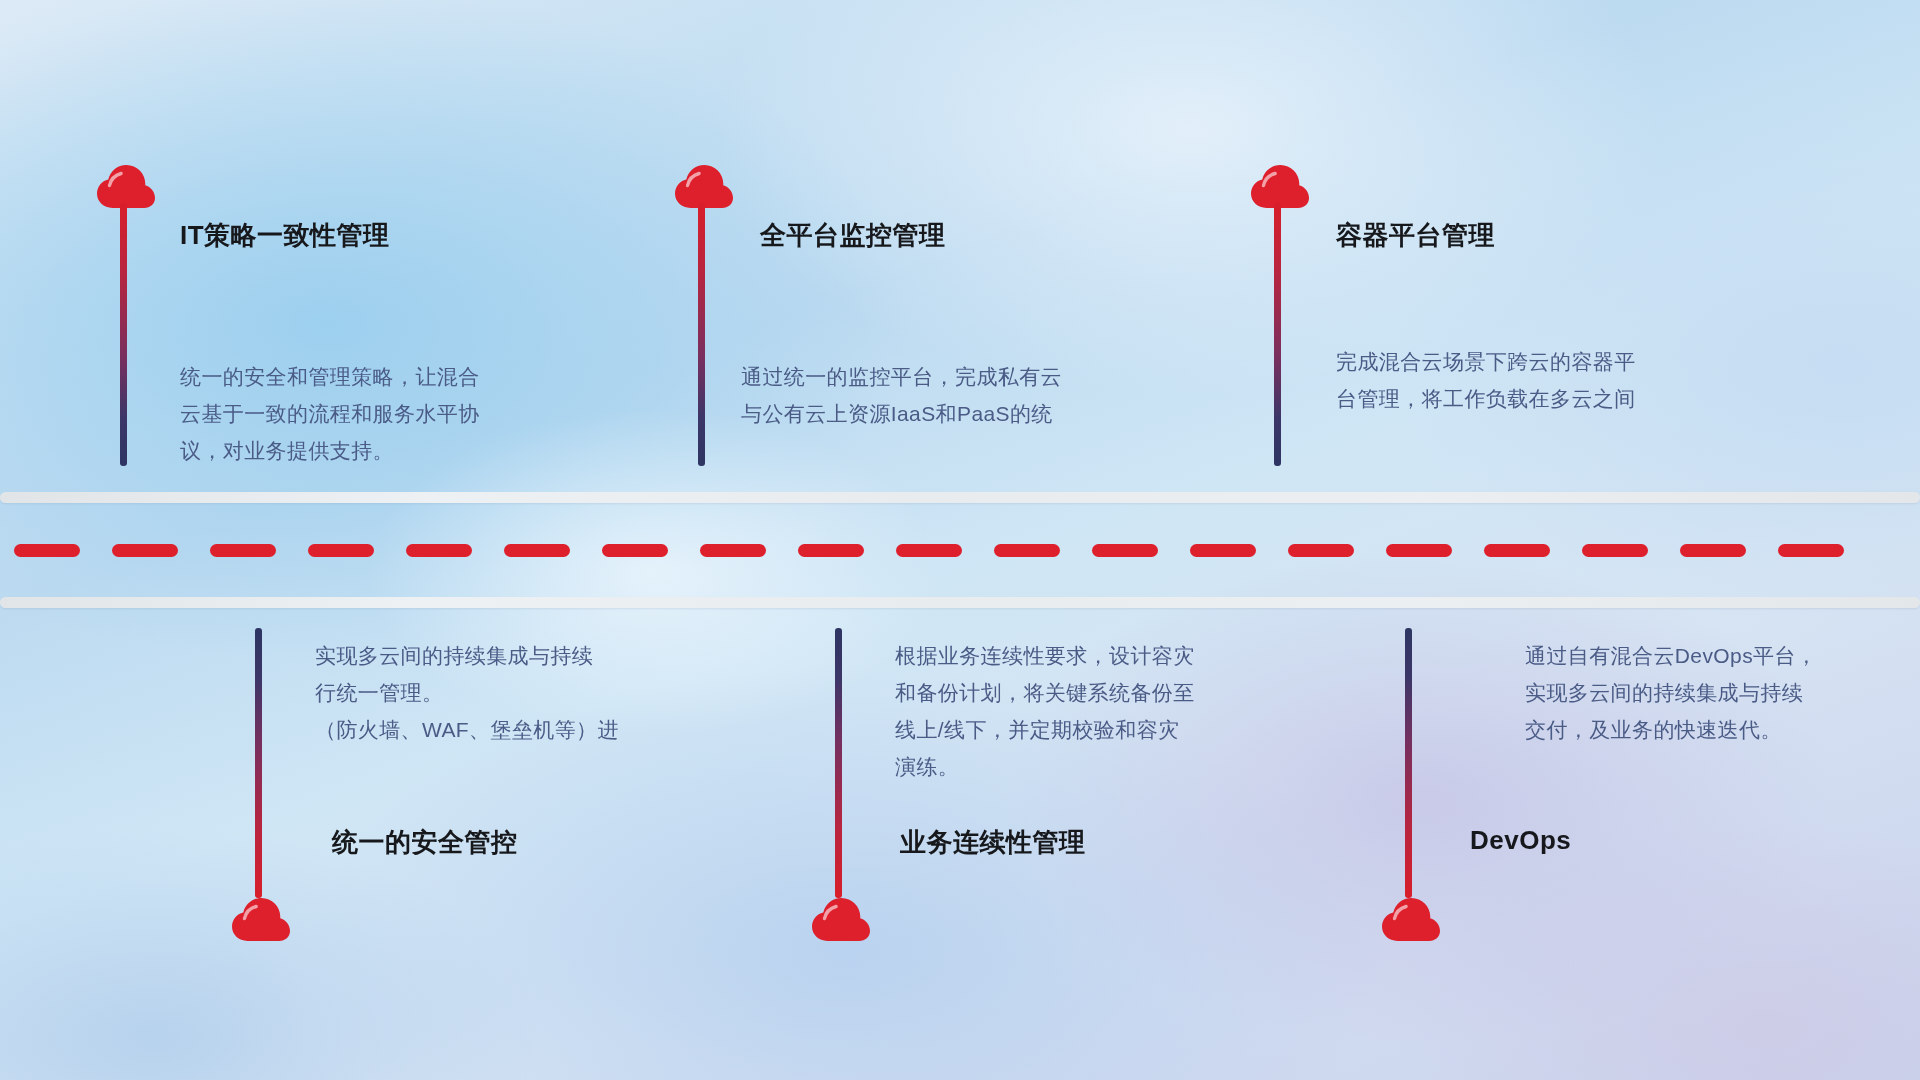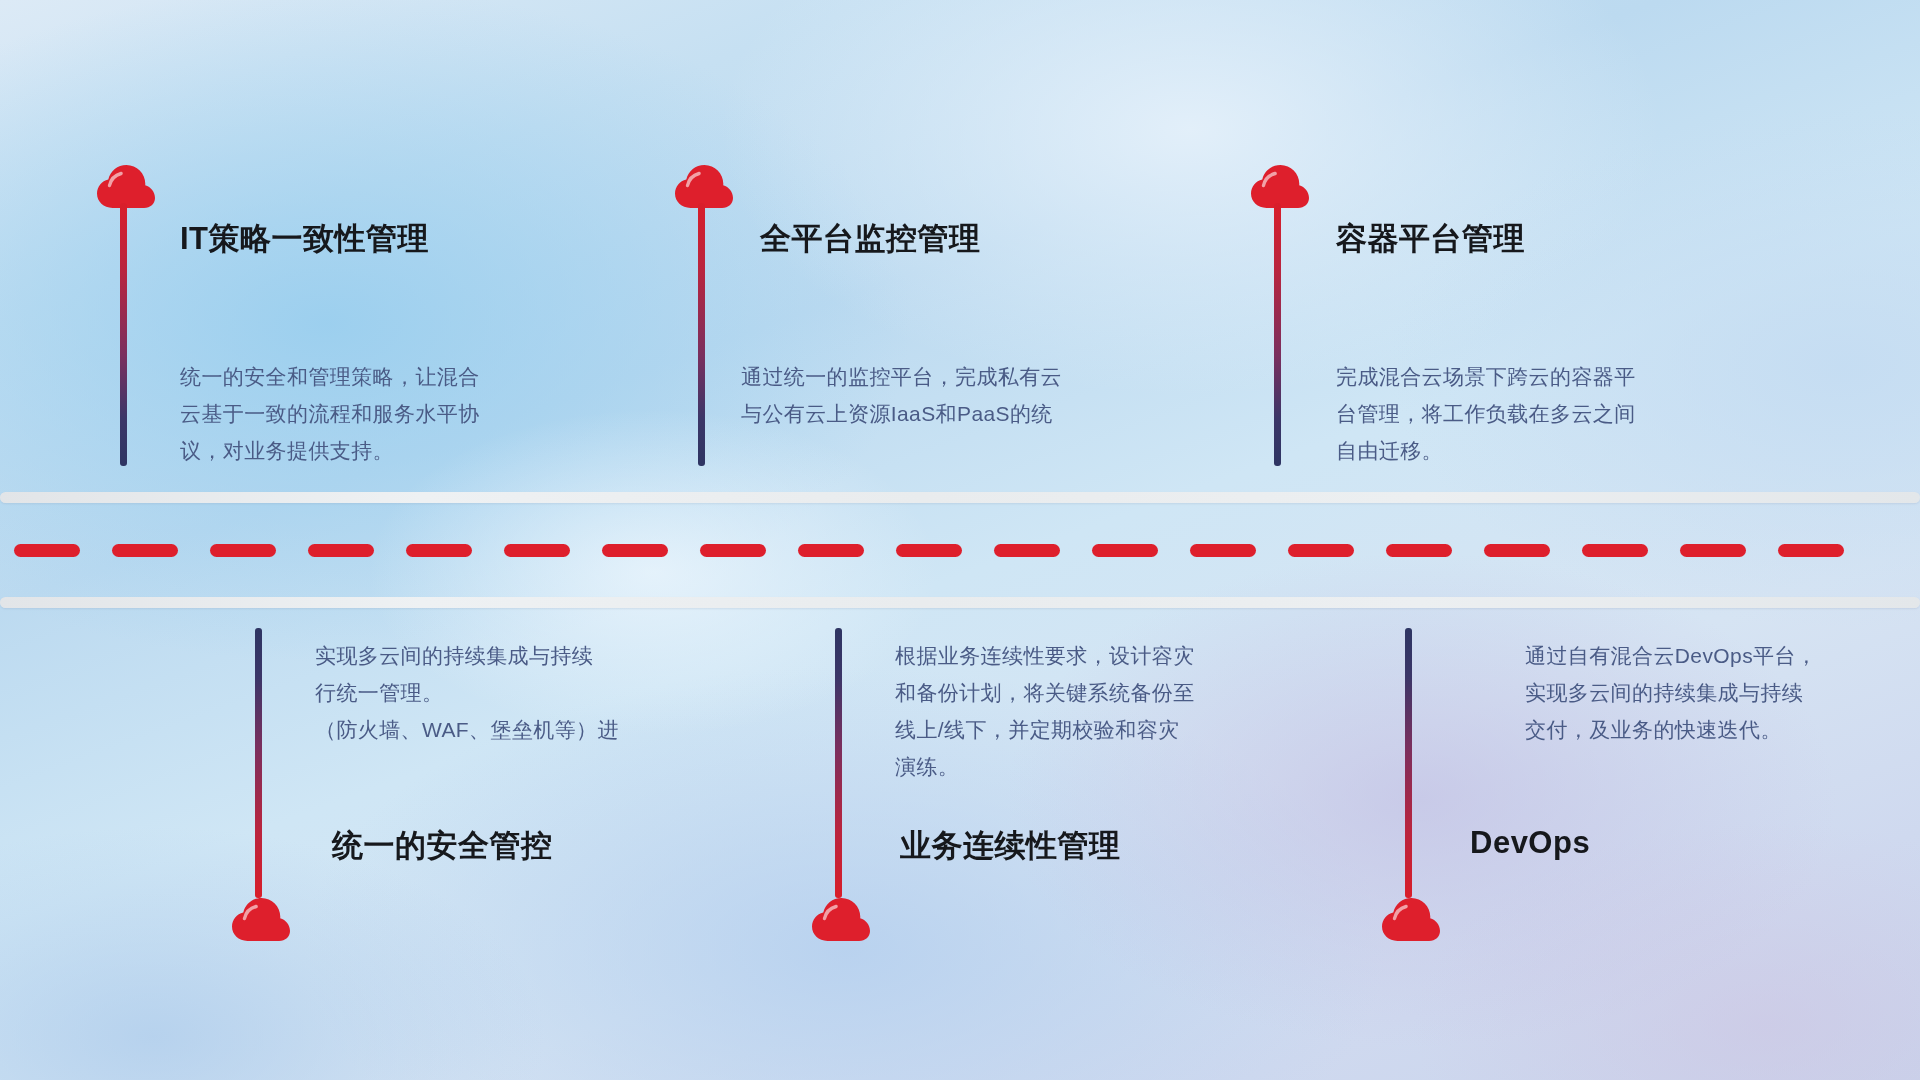--- a/index.html
+++ b/index.html
@@ -75,21 +75,21 @@
   .stem-down { background:linear-gradient(180deg,#d91e2a 0%,#b8253f 26%,#7a2f5e 58%,#3b3668 82%,#2e3563 100%); }
   .stem-up   { background:linear-gradient(180deg,#2e3563 0%,#3b3668 18%,#7a2f5e 44%,#b8253f 74%,#d91e2a 100%); }
 
   
   .cloud { position:absolute; width:62px; height:46px; }
   .cloud svg { display:block; width:62px; height:46px; }
 
   
   .heading {
     position:absolute;
-    font-size:31px; font-weight:700; color:#16181c;
+    font-size:26px; font-weight:700; color:#16181c;
     letter-spacing:.5px; white-space:nowrap;text-align:center;
   }
   .body {
     position:absolute;
     font-size:21px; line-height:37px;
     color:#4a5b86; letter-spacing:.4px;
     width:400px;
   }
   .body-line { display:block; white-space:nowrap; }
 </style>
@@ -163,24 +163,23 @@
 
 <div class="col">
   <div class="cloud" style="left:1249px; top:163px;">
     <svg viewBox="0 0 62 46" xmlns="http://www.w3.org/2000/svg">
       <path d="M17.5 45C8.6 45 2 38.7 2 30.6c0-6.9 4.8-12.6 11.3-14.1C15.2 8.1 22.6 2 31.4 2c10.4 0 18.9 8.4 18.9 18.8 0 .5 0 1-.1 1.5C55.9 23.9 60 29 60 35c0 5.8-4.8 10-10.9 10z" fill="#de1f2c"></path>
       <path d="M14.5 22.5c1.3-5.8 5.8-10.4 11.6-12" stroke="#f4b9bd" stroke-width="3.4" stroke-linecap="round" fill="none" opacity=".85"></path>
     </svg>
   </div>
   <div class="stem stem-down" style="left:1274px; top:203px; height:263px;"></div>
   <div class="heading" style="left:1336px; top:218px;">容器平台管理</div>
-  <div class="body" style="left:1336px; top:358px;">
+  <div class="body" style="left:1336px; top:343px;">
     <span class="body-line">完成混合云场景下跨云的容器平</span>
     <span class="body-line">台管理，将工作负载在多云之间</span>
-    <span class="body-line">自由迁移。</span>
   </div>
 </div>
 
 <div class="col">
   <div class="stem stem-up" style="left:255px; top:628px; height:270px;"></div>
   <div class="body" style="left:315px; top:637px;">
     <span class="body-line">实现多云间的持续集成与持续</span>
     <span class="body-line">行统一管理。</span>
     <span class="body-line">（防火墙、WAF、堡垒机等）进</span>
   </div>

